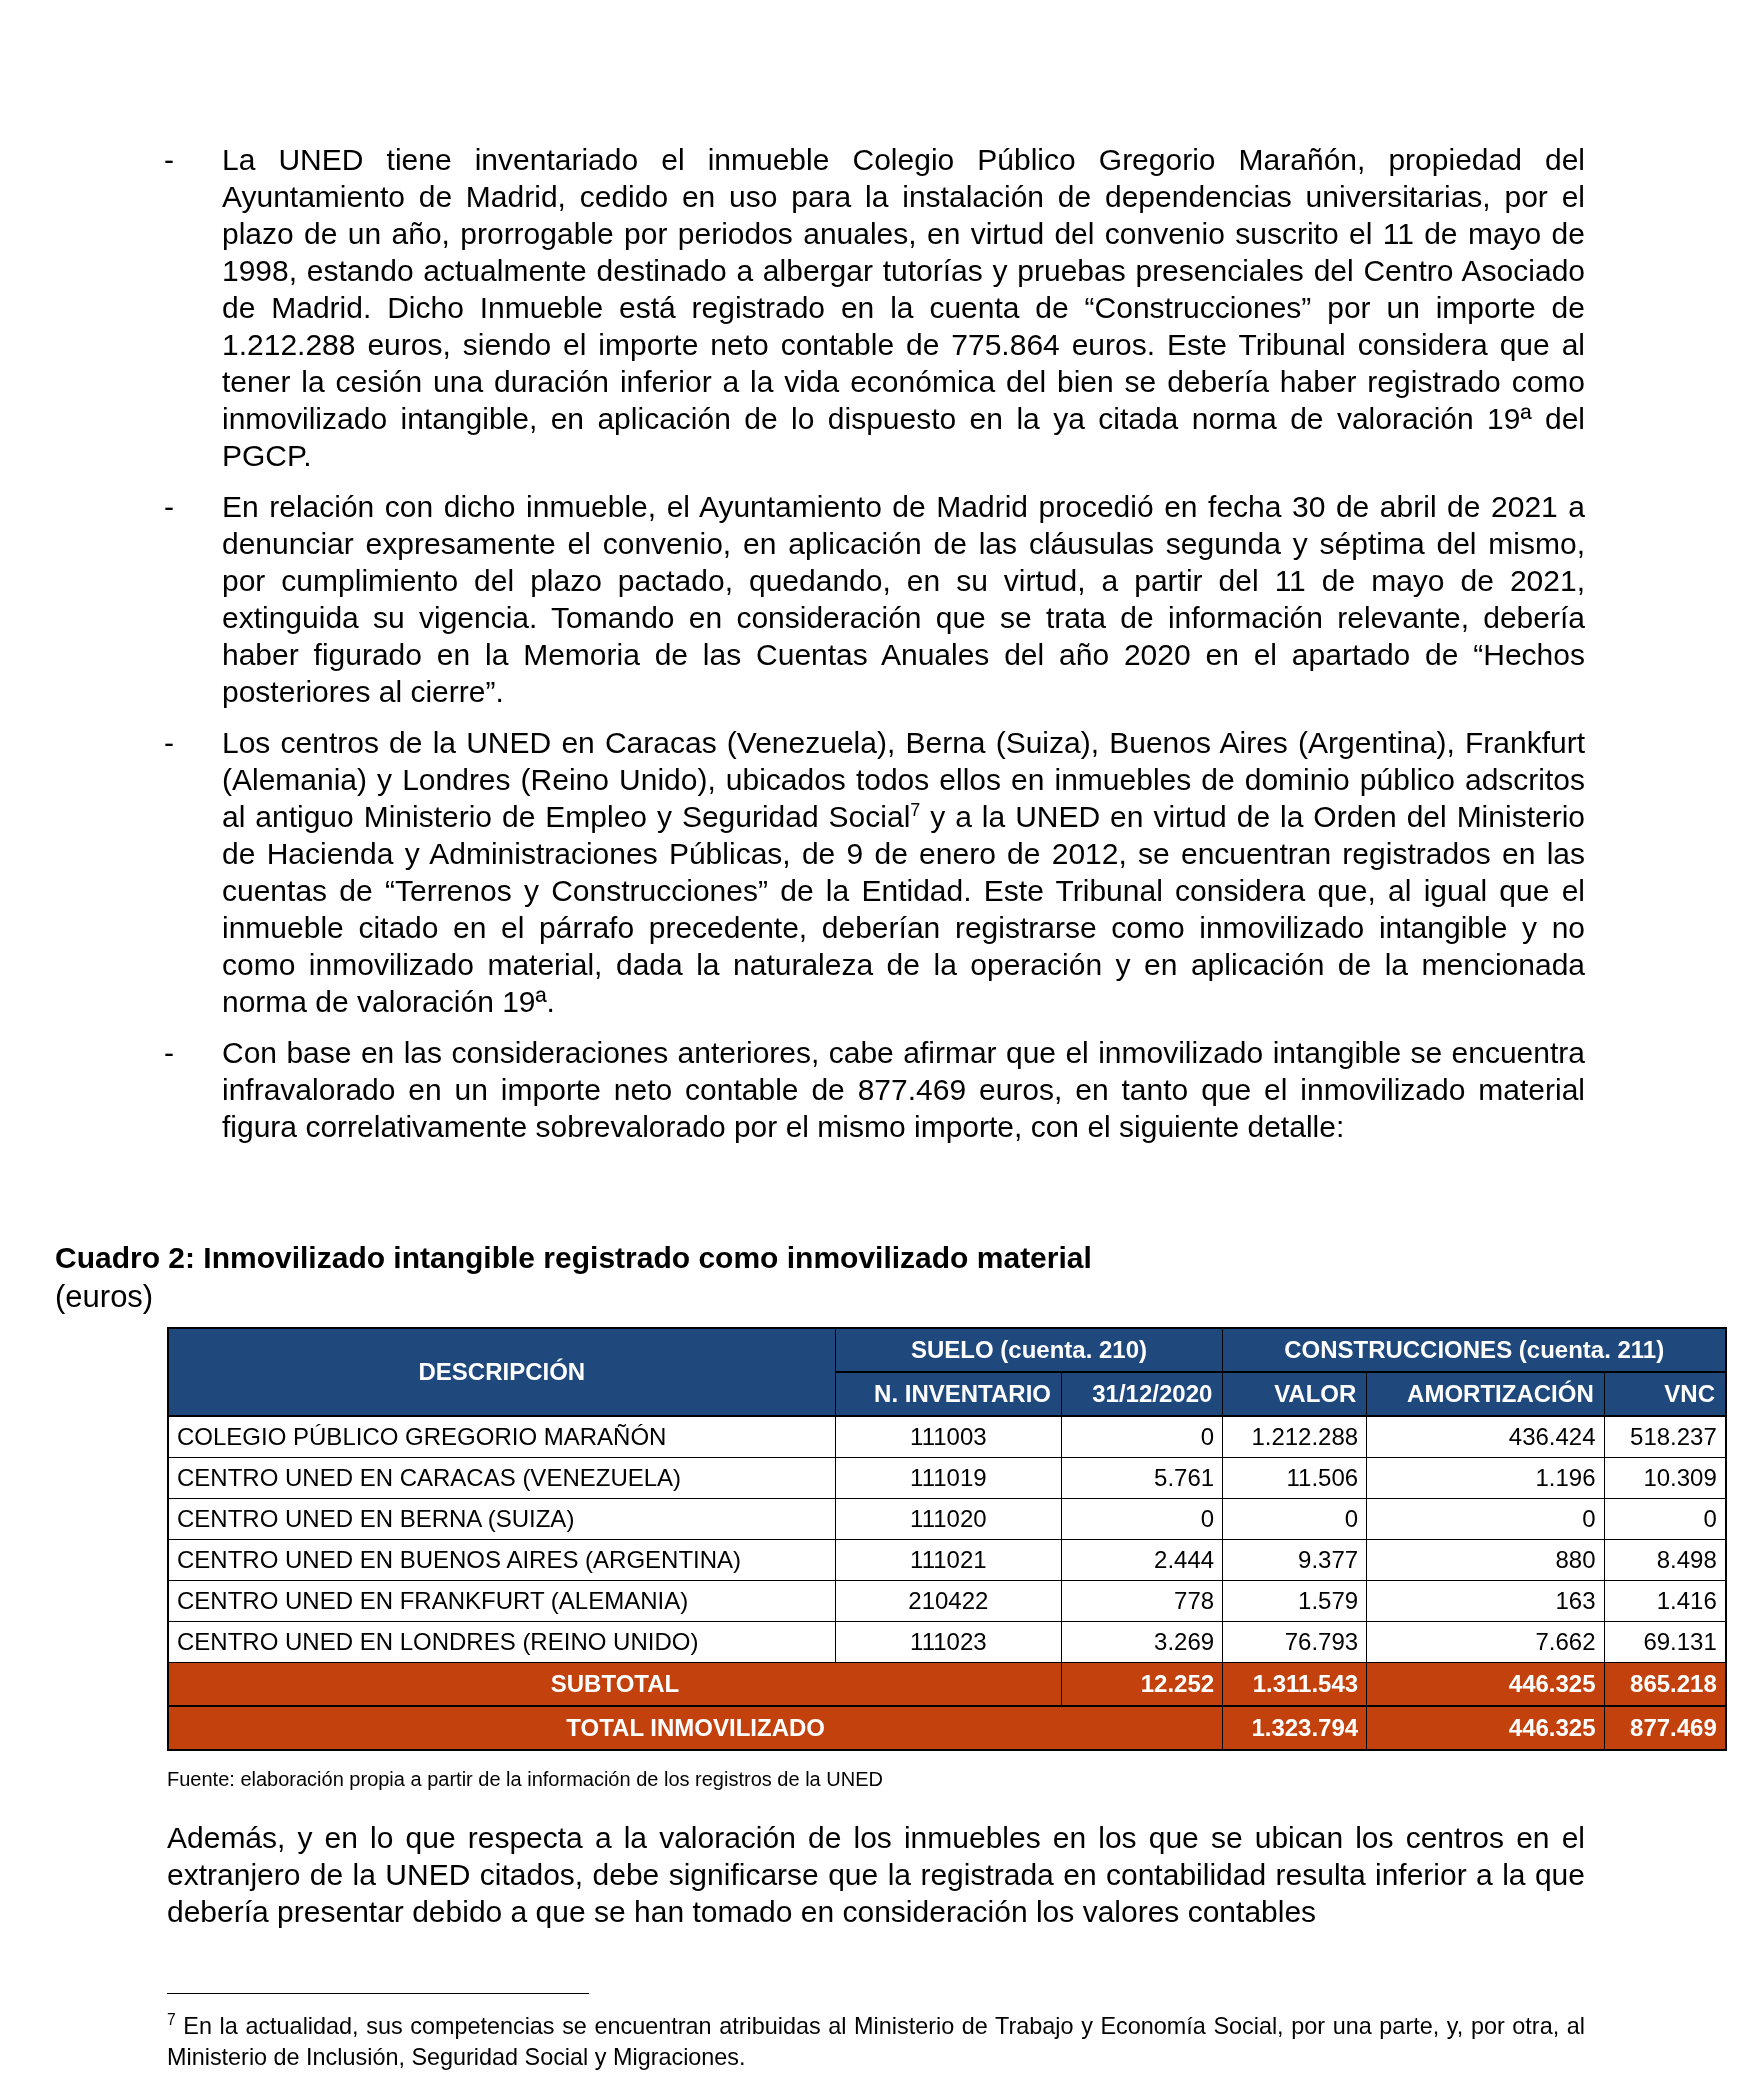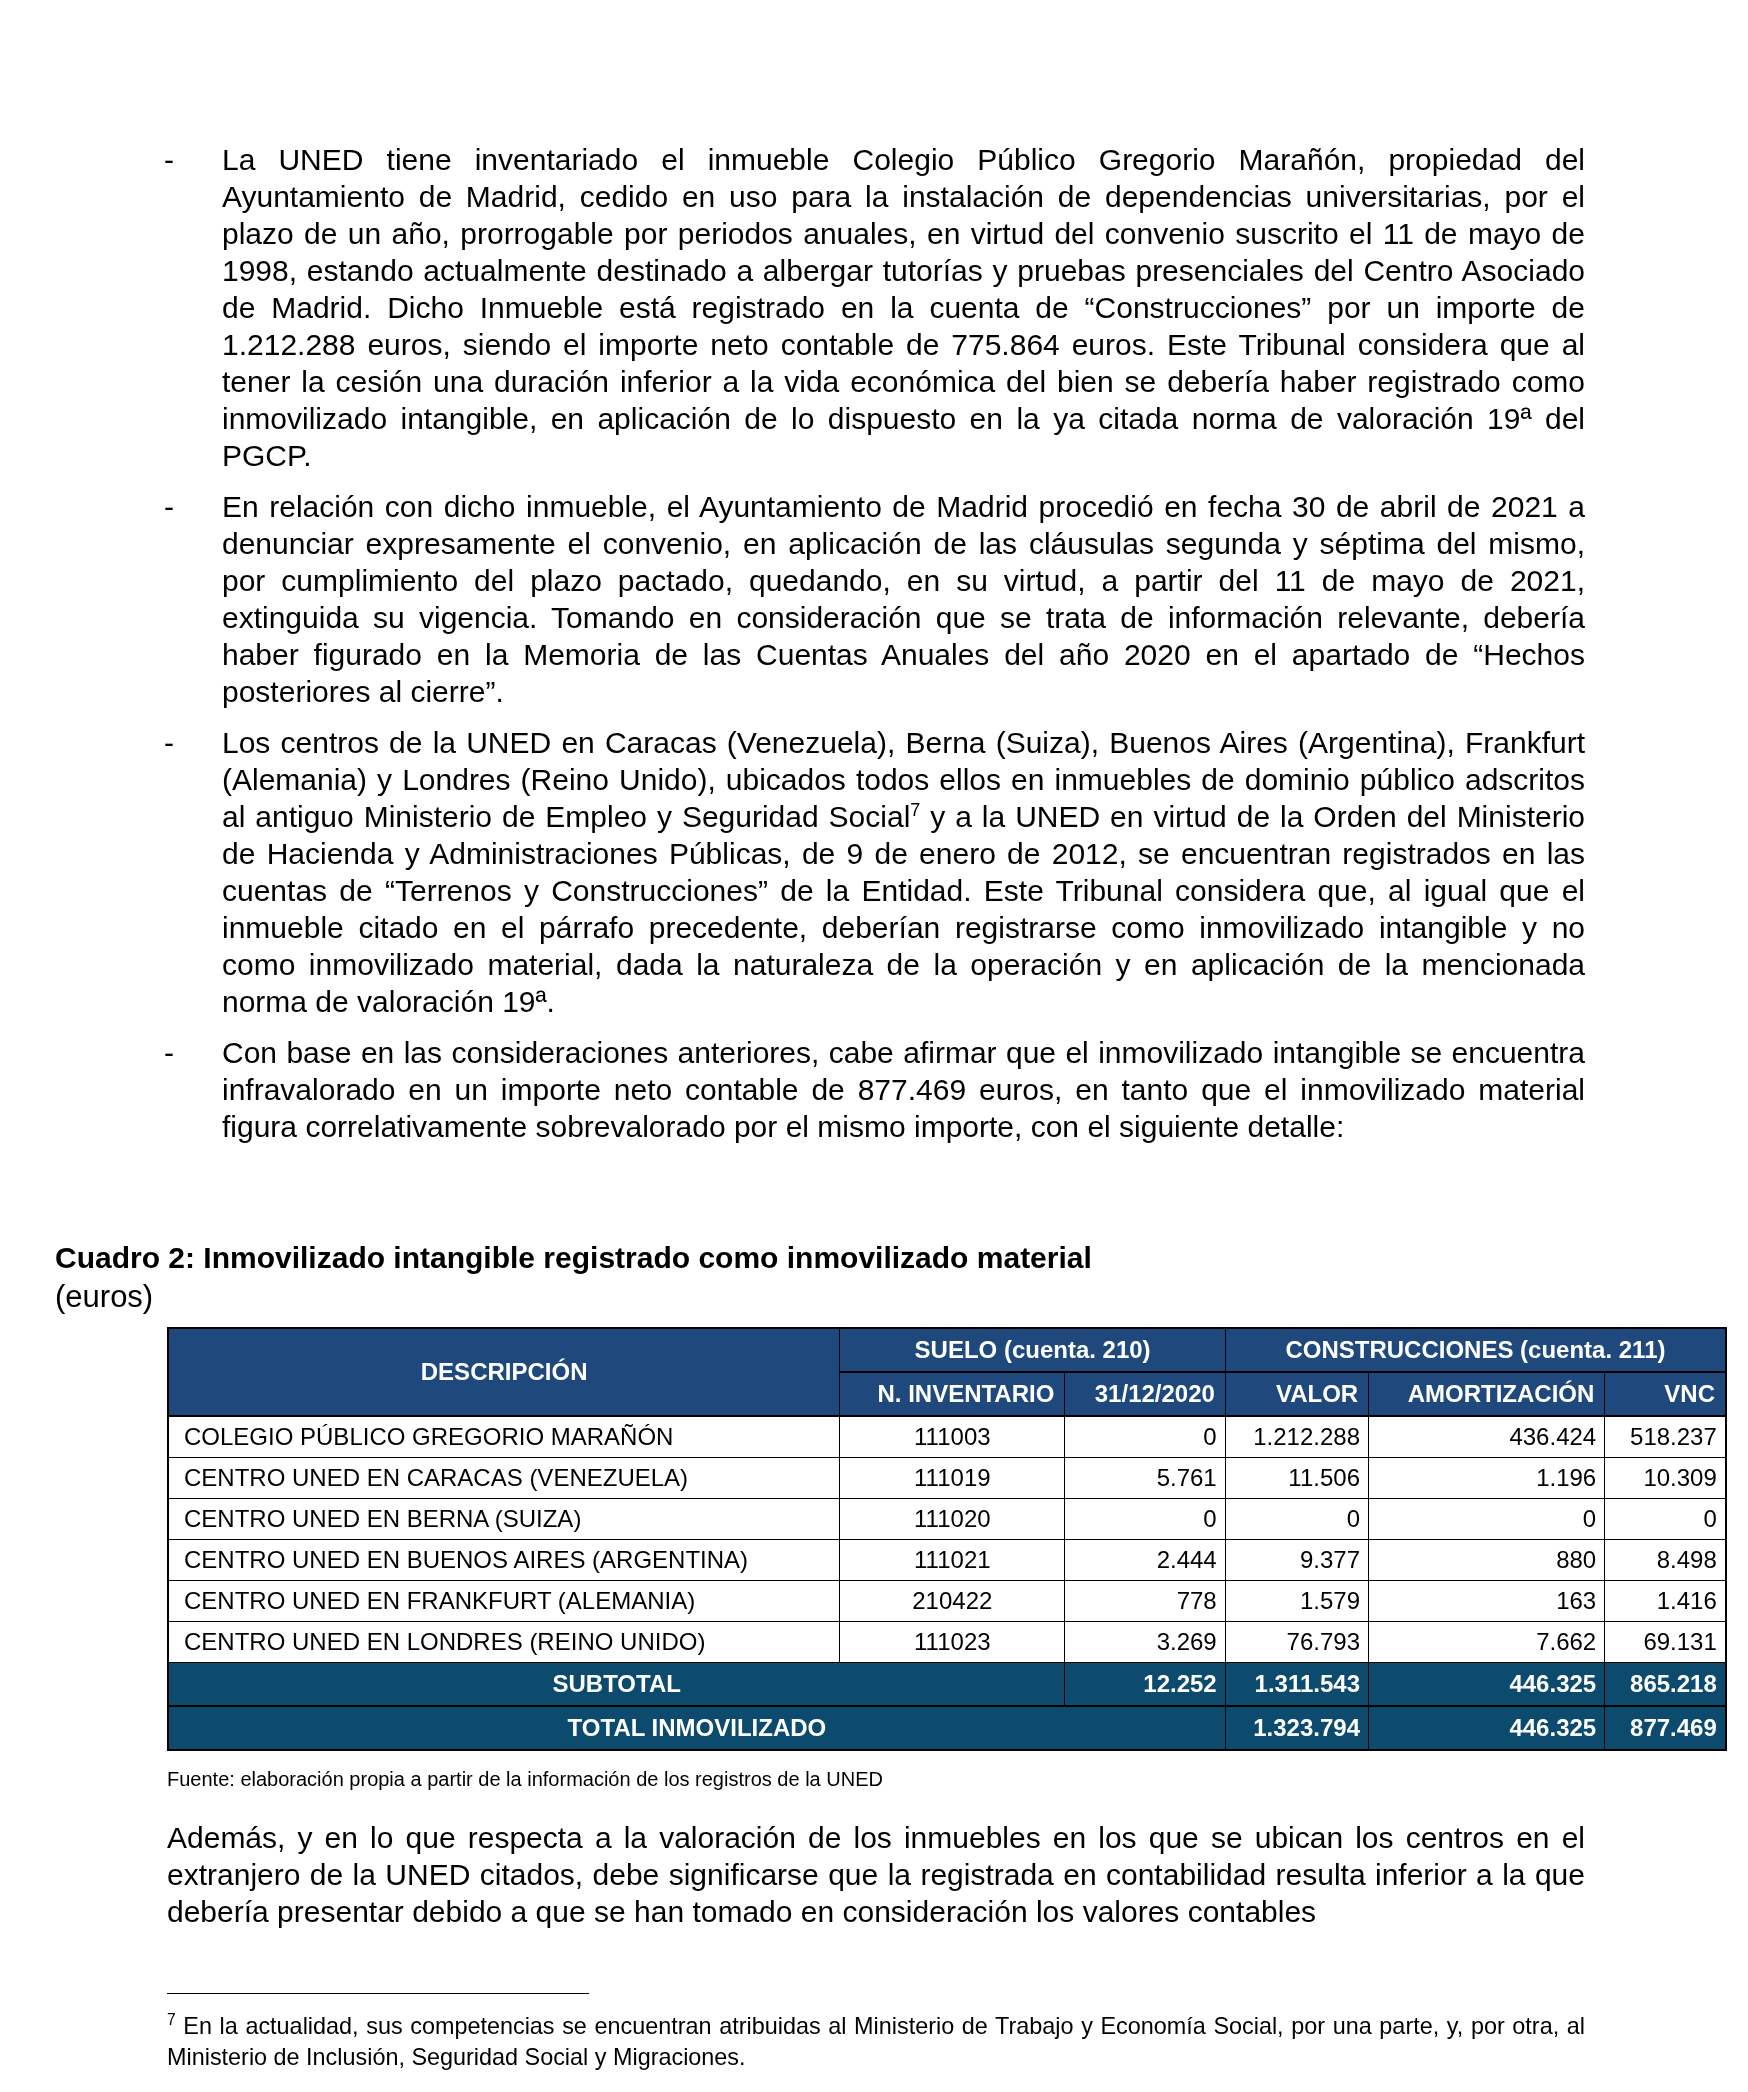--- a/index.html
+++ b/index.html
@@ -14,24 +14,24 @@
   .caption { position: absolute; left: 7px; width: 1748px; text-align: left; margin-left: 15px; }
   .cap-title { top: 1241px; font-weight: bold; font-size: 30px; padding-left: 33px; box-sizing: border-box; }
   .cap-unit { top: 1279px; font-size: 31px; padding-left: 33px; box-sizing: border-box; }
 
   table.cuadro { position: absolute; left: 167px; top: 1327px; width: 1560px; border-collapse: collapse; font-size: 24px; border: 2.5px solid #000; }
   table.cuadro td, table.cuadro th { border: 1.2px solid #000; padding: 0 10px; height: 40px; white-space: nowrap; }
   table.cuadro th { background: #1f497d; color: #fff; font-weight: bold; text-align: center; }
   table.cuadro tr.head1 th { height: 42px; border-bottom: 2.5px solid #000; }
   table.cuadro tr.head2 th { height: 42px; text-align: right; }
   table.cuadro thead { border-bottom: 2.5px solid #000; }
-  table.cuadro td.desc { text-align: left; padding-left: 15px; }
+  table.cuadro td.desc { text-align: left; padding-left: 8px; }
   table.cuadro td.num { text-align: right; padding-right: 8.2px; }
   table.cuadro td.inv { text-align: center; }
-  table.cuadro tr.total td { background: #0c4a6e; color: #fff; font-weight: bold; height: 42px; }
+  table.cuadro tr.total td { background: #c2410c; color: #fff; font-weight: bold; height: 42px; }
   table.cuadro tr.total td.lbl { text-align: center; }
   table.cuadro tr.total.grand td { border-top: 2.5px solid #000; }
 
   .source { position: absolute; left: 167px; top: 1768px; font-size: 20px; }
 
   .closing { position: absolute; left: 167px; top: 1819px; width: 1418px; font-size: 30px; line-height: 37px; text-align: justify; }
 
   .fn-rule { position: absolute; left: 167px; top: 1993px; width: 422px; border-top: 1.6px solid #000; }
   .footnote { position: absolute; left: 167px; top: 2011px; width: 1418px; font-size: 23.4px; line-height: 31px; text-align: justify; }
   .footnote sup { font-size: 15.6px; }

